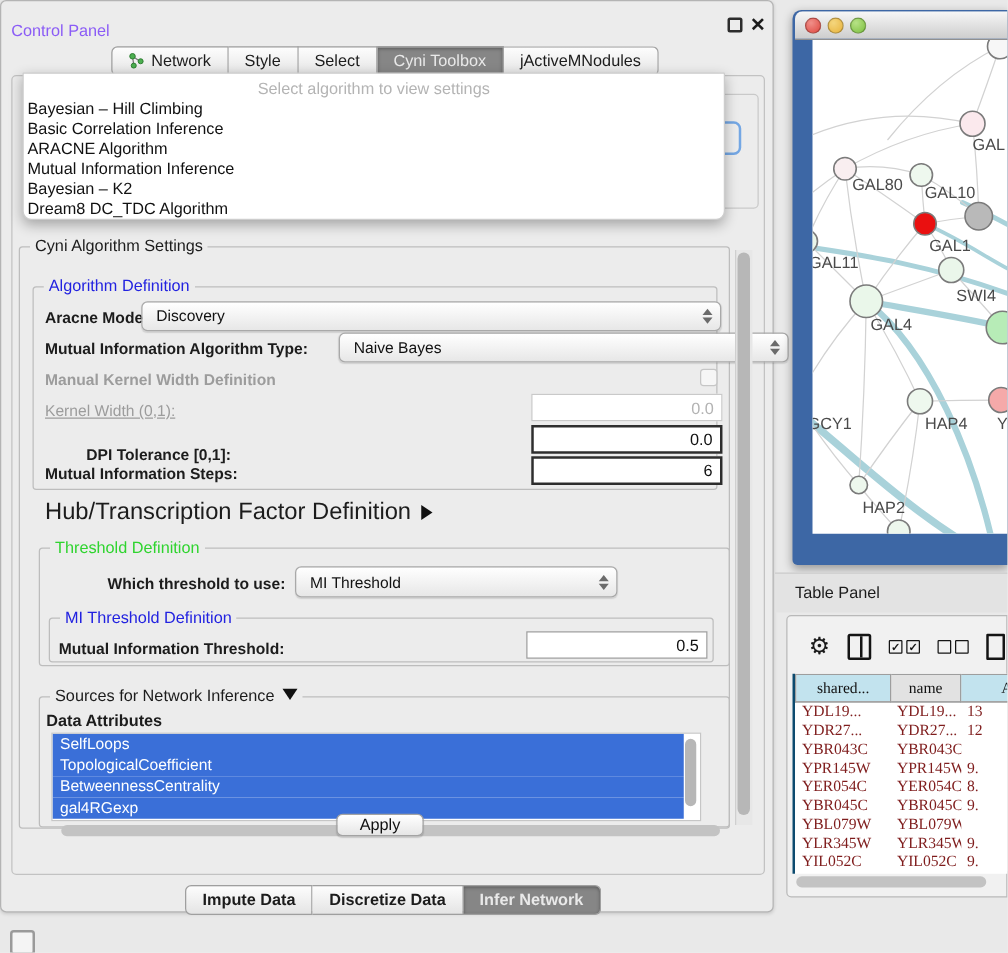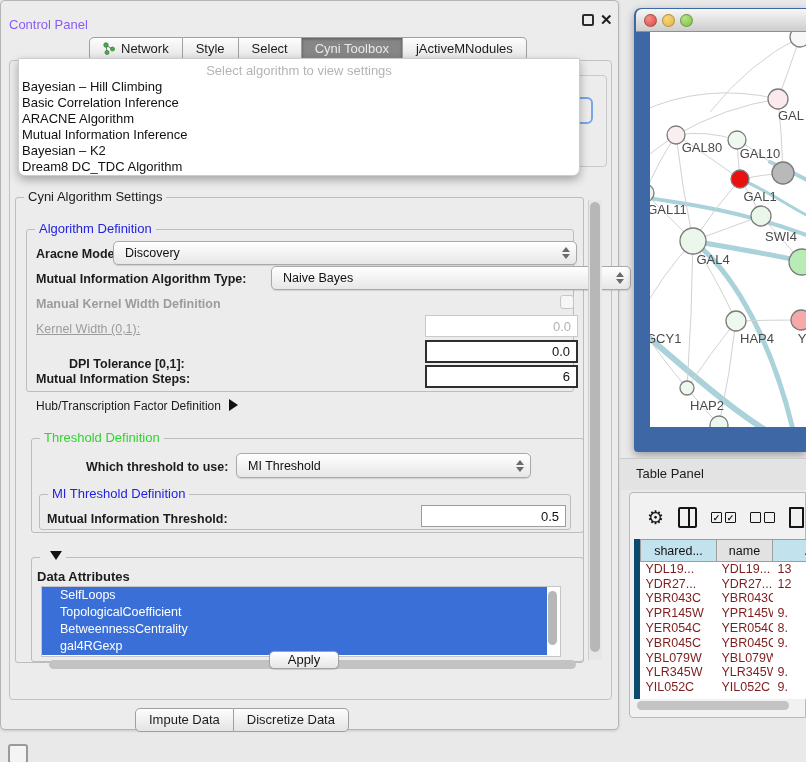--- a/index.html
+++ b/index.html
@@ -15,21 +15,21 @@
   .win-close { left:599px; top:10px; font-size:15px; font-weight:bold; color:#1c1c1c; }
 
   
   .tabrow { display:flex; }
   .tab { border:1px solid #9f9f9f; border-left:none; background:linear-gradient(#fdfdfd,#e4e4e4);
     padding:3px 13px 4px 13px; font-size:13px; color:#1c1c1c; display:flex; align-items:center; gap:5px; }
   .tab:first-child { border-left:1px solid #9f9f9f; border-radius:5px 0 0 5px; }
   .tab:last-child { border-radius:0 5px 5px 0; }
   .tab.sel { background:#868686; color:#e9e9e9; box-shadow:inset 0 1px 3px rgba(0,0,0,.35); }
   .top-tabs { left:88px; top:36px; }
-  .bottom-tabs { left:134px; top:707px; }
+  .bottom-tabs { left:147px; top:707px;font-weight:bold; }
 
   
   .cp-main { left:8px; top:59px; width:603px; height:640px; border:1px solid #c2c2c2; border-radius:4px; background:#ececec; }
 
   
   .grp { position:absolute; border:1px solid #bdbdbd; border-radius:3px; }
   .grp-lbl { position:absolute; top:-9px; left:8px; background:#ececec; padding:0 4px; font-size:13px; color:#1c1c1c; white-space:nowrap; }
   .lbl-blue { color:#2222e0; }
   .lbl-green { color:#2fd42f; }
 
@@ -49,21 +49,21 @@
   .numfield.strong { border:2px solid #2e2e2e; }
   .numfield.dis { color:#b3b3b3; }
 
   .checkbox { position:absolute; width:14px; height:14px; border:1px solid #c6c6c6; border-radius:3px; background:#f6f6f6; }
 
   .tri-right { display:inline-block; width:0; height:0; border-top:6px solid transparent; border-bottom:6px solid transparent; border-left:9px solid #111; margin-left:8px; vertical-align:-1px; }
   .tri-down { display:inline-block; width:0; height:0; border-left:6px solid transparent; border-right:6px solid transparent; border-top:9px solid #111; margin-left:6px; vertical-align:1px; }
 
   
   .attr-list { left:40px; top:585px; width:520px; height:71px; background:#fff; border:1px solid #c6c6c6; overflow:hidden; }
-  .attr-item { height:17px; line-height:17px; font-size:12.5px; color:#fff; padding-left:18px; width:505px; }
+  .attr-item { height:17px; line-height:17px; font-size:12.5px; color:#fff; padding-left:6px; width:505px; }
   .vscroll-thumb { position:absolute; background:#b7b7b7; border-radius:5px; }
   .hscroll-bar { position:absolute; background:#c3c3c3; border-radius:6px; }
 
   .apply-btn { left:268px; top:650px; width:70px; height:18px; border:1px solid #a3a3a3; border-radius:5px;
     background:linear-gradient(#ffffff,#e6e6e6); font-size:13px; color:#111; display:flex; align-items:flex-start; justify-content:center;
     box-shadow:0 1px 1px rgba(0,0,0,.15); }
 
   
   .dd-popup { left:17px; top:57px; width:562px; height:118px; background:#fff; border:1px solid #cdcdcd;
     border-radius:1px 1px 7px 7px; box-shadow:0 4px 10px rgba(0,0,0,.3); z-index:50; }
@@ -182,47 +182,47 @@
   <div class="fldlbl" style="left:35px; top:356px;margin-left:33px;">DPI Tolerance [0,1]:</div>
   <div class="numfield strong" style="left:424px; top:339px; width:153px; height:23px;">
     <span>0.0</span>
   </div>
 
   <div class="fldlbl" style="left:35px; top:371px;">Mutual Information Steps:</div>
   <div class="numfield strong" style="left:424px; top:364px; width:153px; height:23px;">
     <span>6</span>
   </div>
 
-  <div class="fldlbl" style="left:35px; top:398px; font-weight:normal; font-size:12px;">
+  <div class="fldlbl" style="left:35px; top:398px; font-weight:normal; font-size:19px;">
     <span>Hub/Transcription Factor Definition</span><span class="tri-right"></span>
   </div>
 
   <div class="grp" style="left:30px; top:437px; width:553px; height:95px;">
     <span class="grp-lbl lbl-green">Threshold Definition</span>
   </div>
 
   <div class="fldlbl" style="left:85px; top:459px;">Which threshold to use:</div>
-  <div class="combo" style="left:235px; top:452px; width:295px; height:25px;">
+  <div class="combo" style="left:235px; top:452px; width:258px; height:25px;">
     <span>MI Threshold</span>
     <span class="stepper">
         <i class="up"></i>
         <i class="dn"></i>
       </span>
   </div>
 
   <div class="grp" style="left:38px; top:493px; width:532px; height:36px;">
     <span class="grp-lbl lbl-blue">MI Threshold Definition</span>
   </div>
   <div class="fldlbl" style="left:46px; top:511px;">Mutual Information Threshold:</div>
   <div class="numfield" style="left:420px; top:504px; width:145px; height:22px; border-color:#9d9d9d;">
     <span>0.5</span>
   </div>
 
   <div class="grp" style="left:30px; top:556px; width:553px; height:105px;">
-    <span class="grp-lbl"><span class="tri-down"></span></span>
+    <span class="grp-lbl"><span>Sources for Network Inference</span><span class="tri-down"></span></span>
   </div>
   <div class="fldlbl" style="left:36px; top:568px; font-size:13px;">Data Attributes</div>
 
   <div class="abs attr-list">
     <div class="attr-item" style="background:#3a6fd8;">SelfLoops</div>
     <div class="attr-item" style="background:#3a6fd8;">TopologicalCoefficient</div>
     <div class="attr-item" style="background:#3a6fd8;">BetweennessCentrality</div>
     <div class="attr-item" style="background:#3a6fd8;">gal4RGexp</div>
   </div>
   <div class="vscroll-thumb" style="left:547px; top:590px; width:9px; height:54px;"></div>
@@ -235,20 +235,23 @@
   <div class="abs apply-btn">
       <span>Apply</span>
     </div>
 
   <div class="abs bottom-tabs tabrow">
     <div class="tab">
         <span>Impute Data</span>
       </div>
     <div class="tab">
         <span>Discretize Data</span>
+      </div>
+    <div class="tab sel">
+        <span>Infer Network</span>
       </div>
   </div>
 
   <div class="abs dd-popup">
     <div class="dd-head">Select algorithm to view settings</div>
     <div class="dd-item">Bayesian – Hill Climbing</div>
     <div class="dd-item">Basic Correlation Inference</div>
     <div class="dd-item bold">ARACNE Algorithm</div>
     <div class="dd-item">Mutual Information Inference</div>
     <div class="dd-item">Bayesian – K2</div>
@@ -348,21 +351,21 @@
       <span class="cb">✓</span>
       <span class="cb">✓</span>
     </span>
   <span class="cb-pair">
       <span class="cb"></span>
       <span class="cb"></span>
     </span>
   <span class="file-icon"></span>
 </div>
 
-<div class="abs" style="left:634px; top:539px; width:172px; height:160px; overflow:hidden; background:#fff; border-left:6px solid #0c4a6e;">
+<div class="abs" style="left:634px; top:539px; width:172px; height:160px; overflow:hidden; background:#fff; border-left:2px solid #0c4a6e;font-family:Liberation Serif, serif;">
   <table class="tp" style="width:250px;">
     <colgroup>
         <col style="width:76px">
         <col style="width:56px">
         <col style="width:118px">
       </colgroup>
     <thead>
       <tr>
         <th class="hl">shared...</th>
         <th class="plain">name</th>

